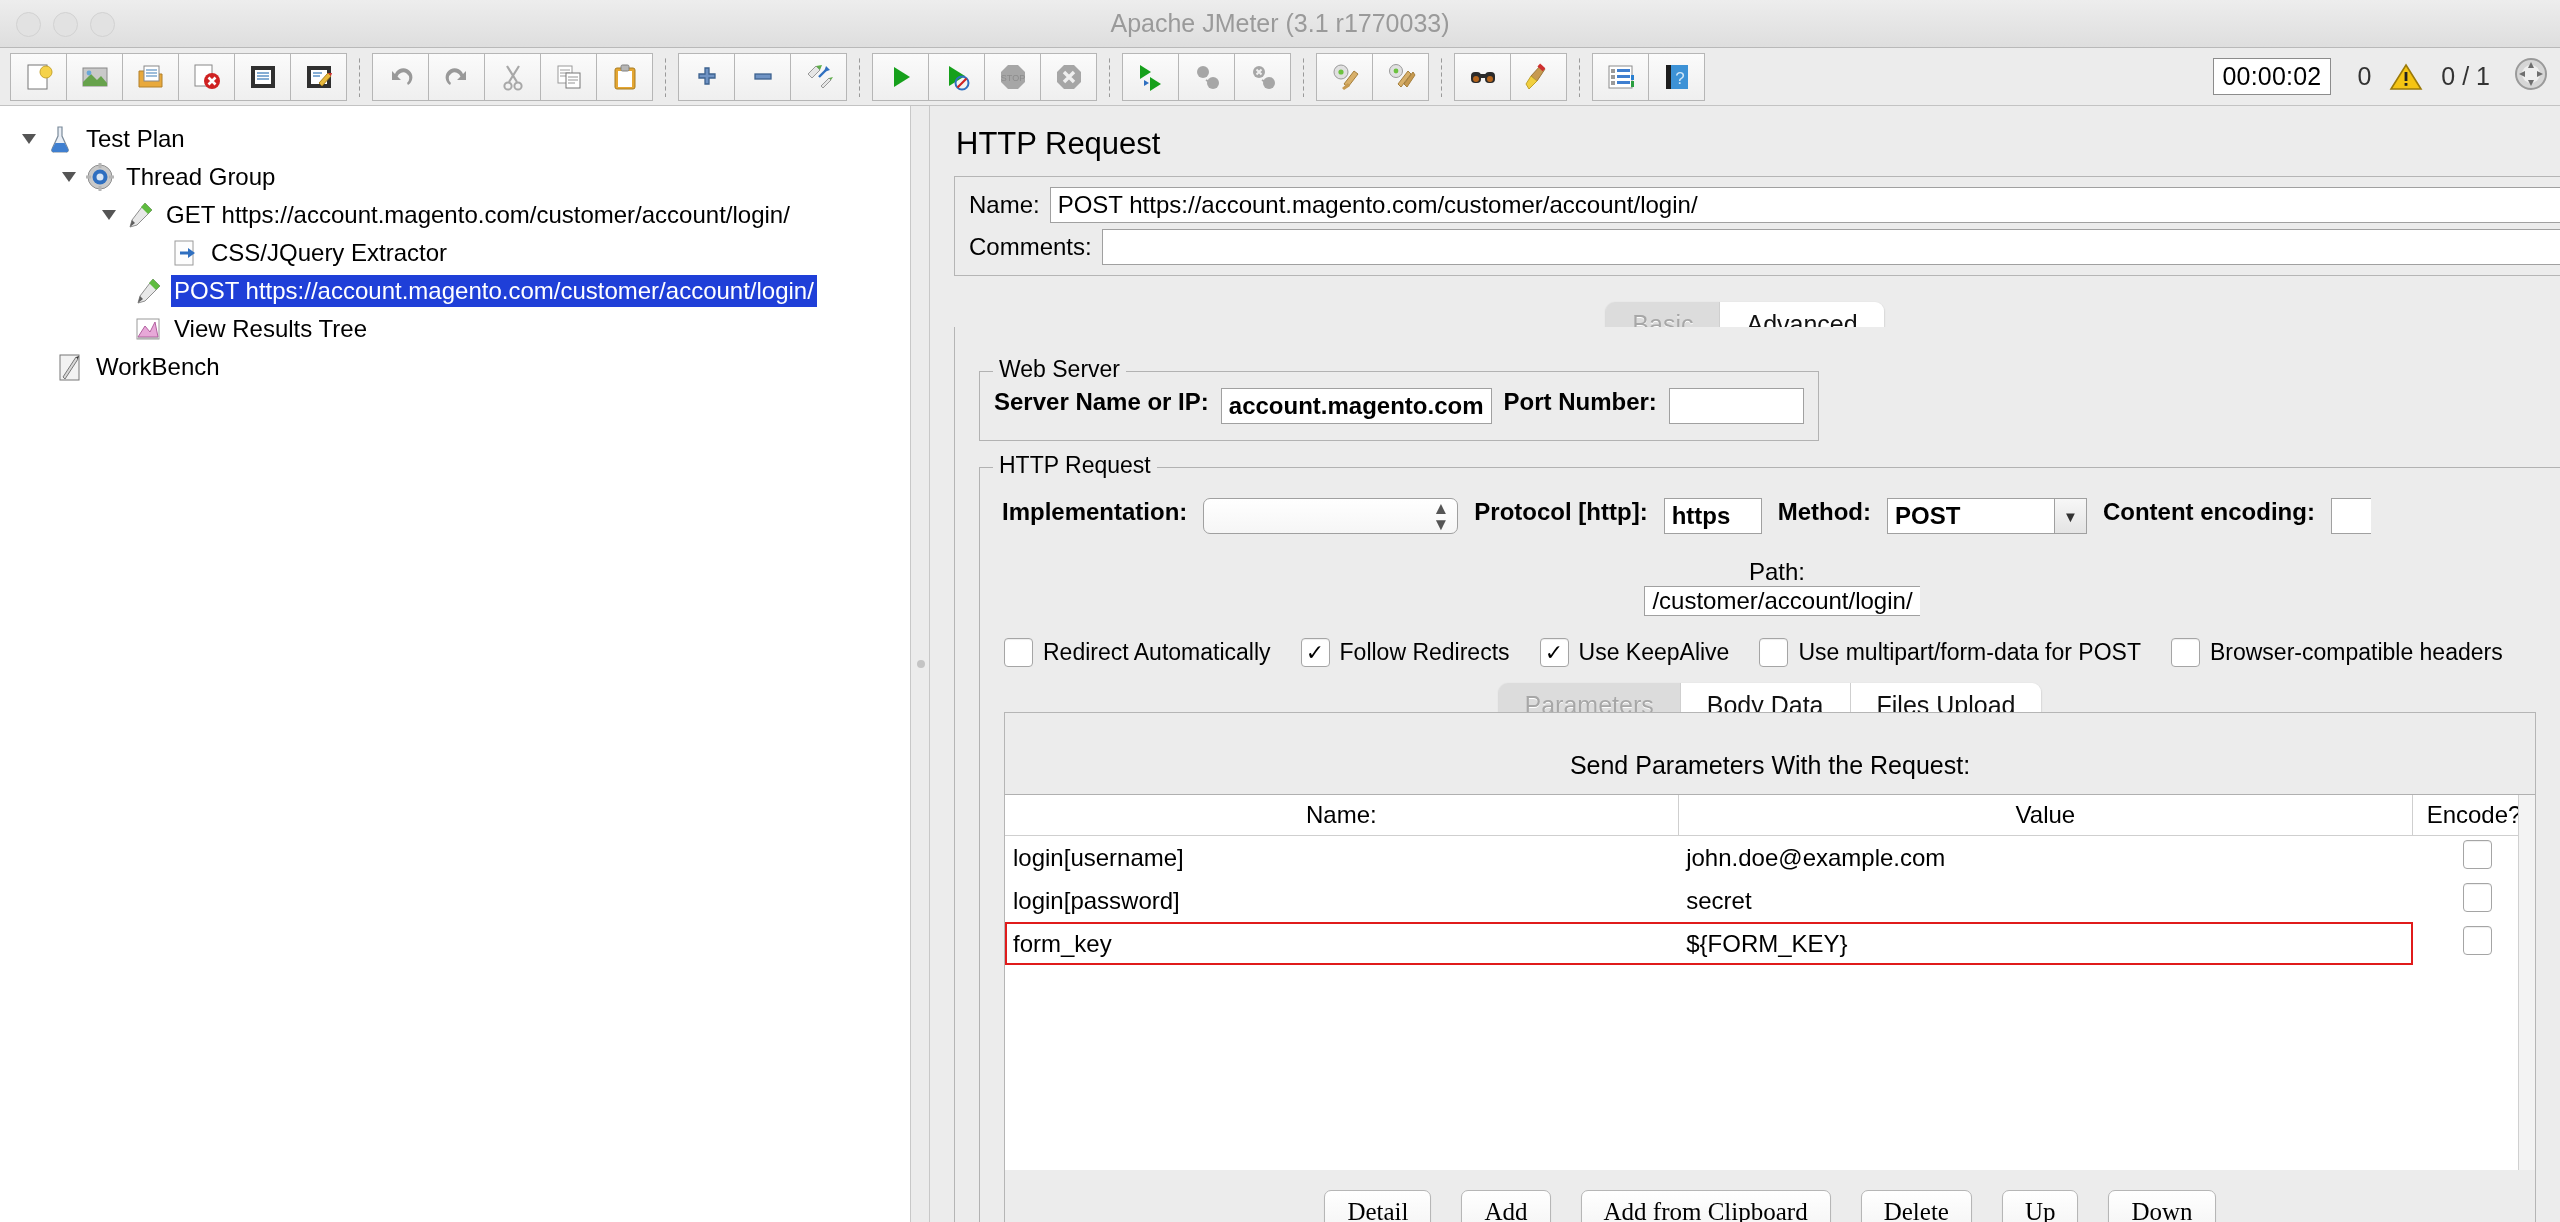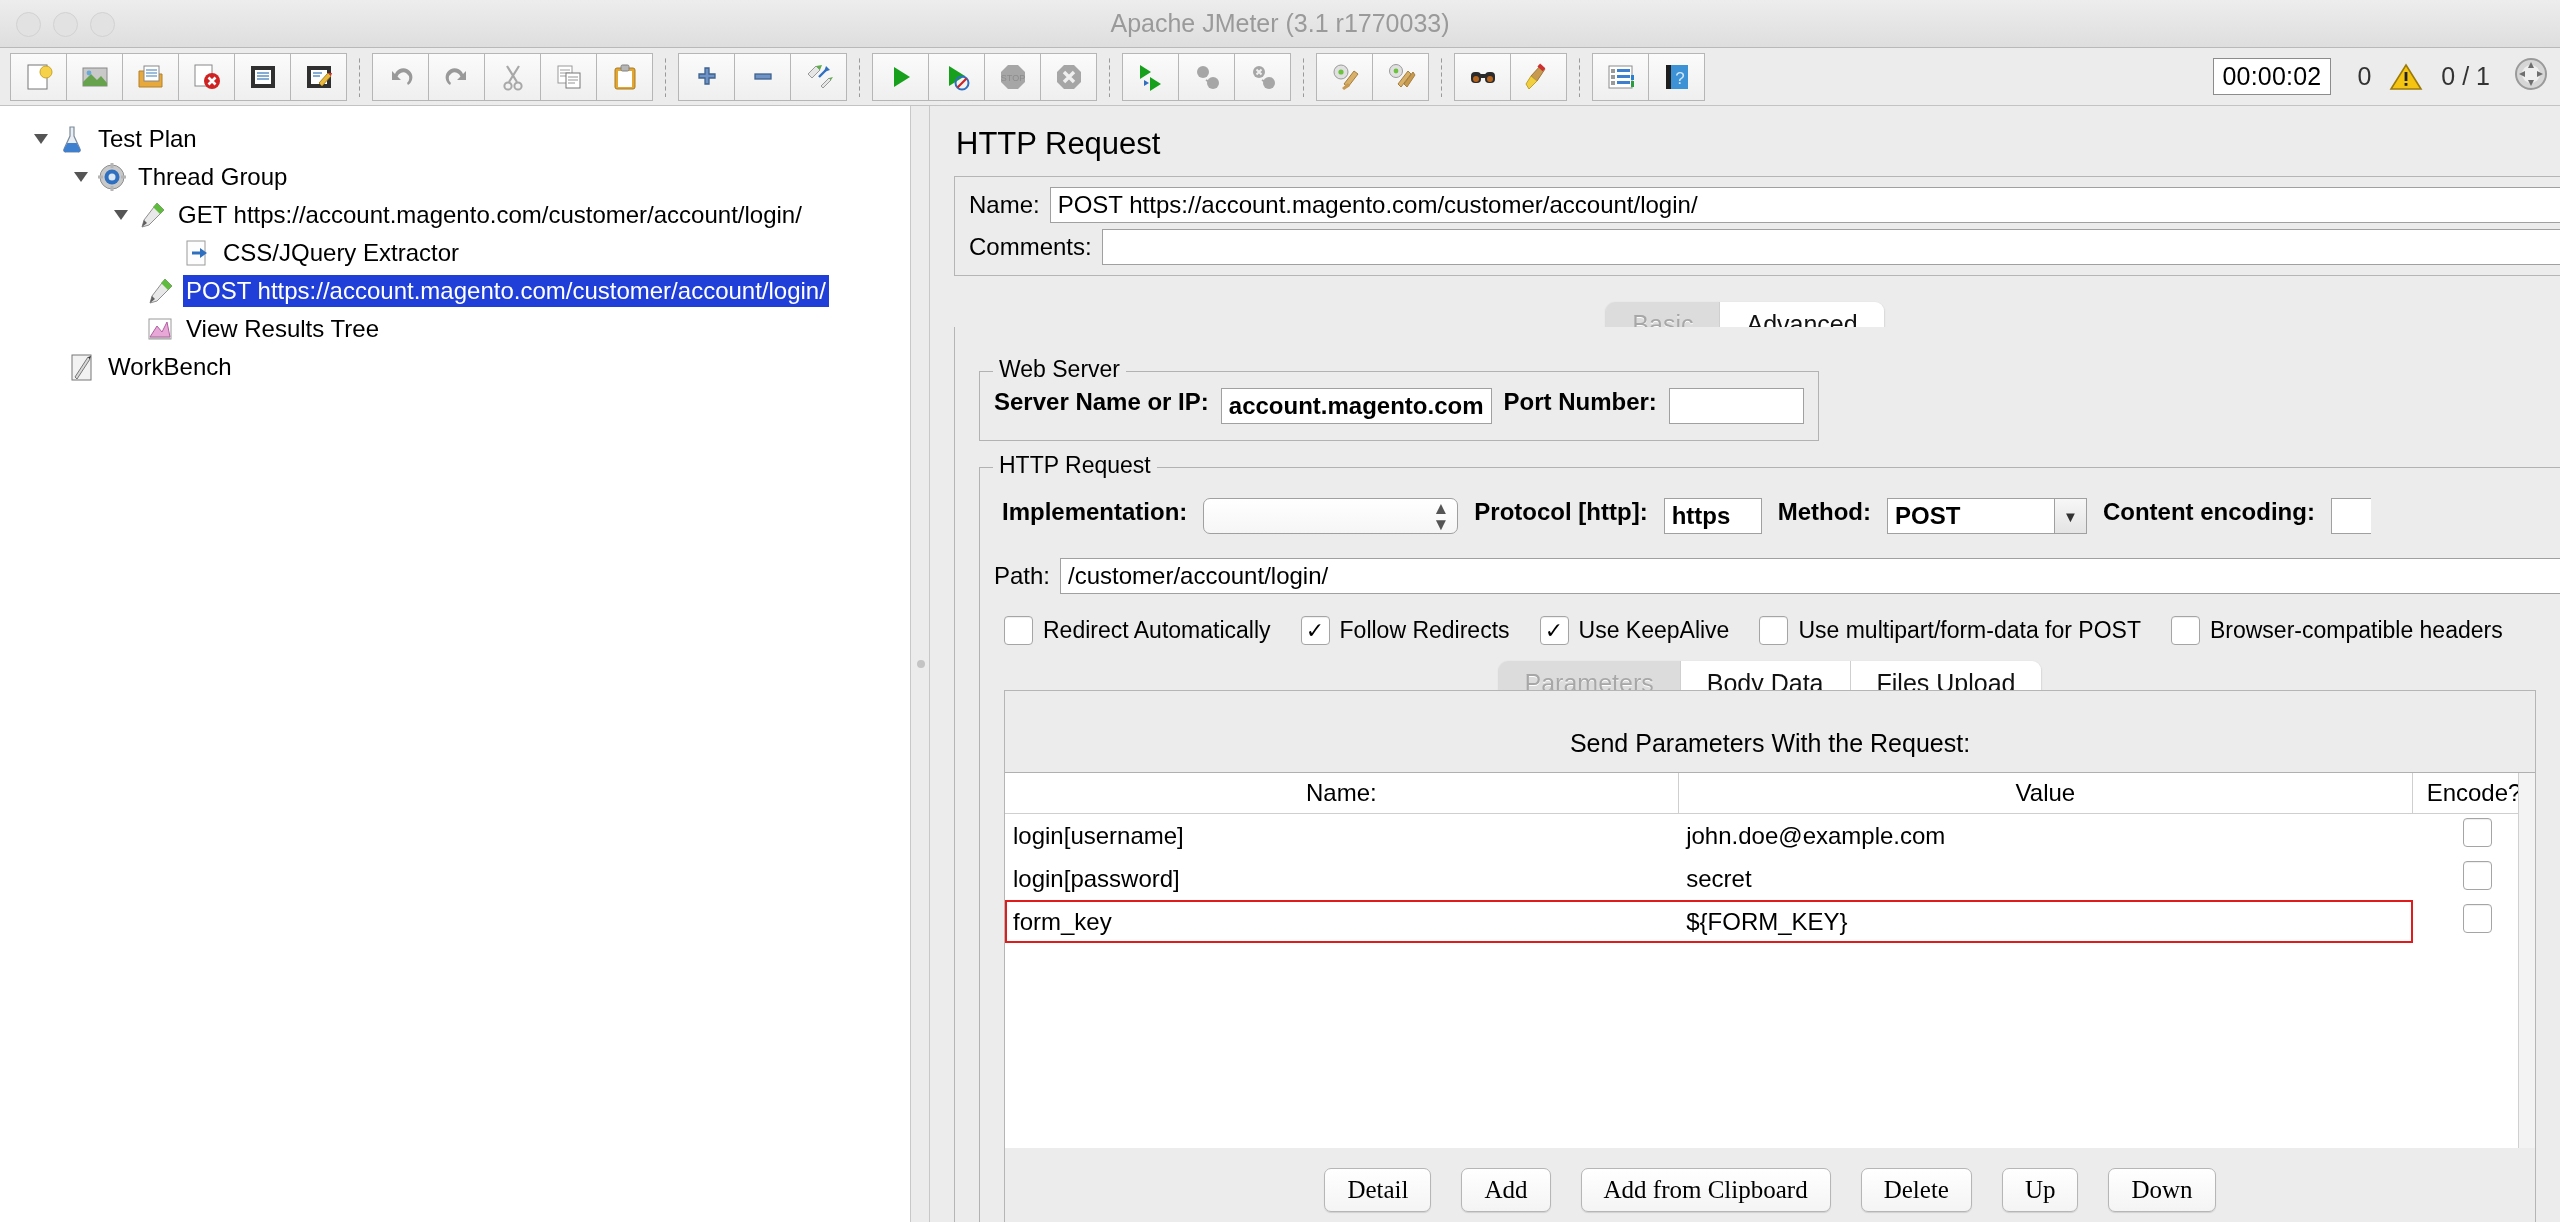--- a/index.html
+++ b/index.html
@@ -58,21 +58,21 @@
   .splitter{
     width:18px;background:#ececec;position:relative;
     border-right:1px solid #c8c8c8;
   }
   .splitter::after{
     content:"";position:absolute;left:6px;top:50%;margin-top:-4px;
     width:8px;height:8px;border-radius:50%;background:#c4c4c4;
   }
   .rightpane{flex:1;background:#ececec;overflow:hidden;position:relative;}
   
-  .tree{padding:14px 0 0 16px;}
+  .tree{padding:14px 0 0 4px;}
   .tnode{display:flex;align-items:center;height:38px;white-space:nowrap;}
   .tw{width:30px;display:flex;align-items:center;justify-content:center;flex:0 0 30px;}
   .arrow{width:0;height:0;border-left:9px solid #555;border-top:6px solid transparent;border-bottom:6px solid transparent;}
   .arrow.open{border-left:7px solid transparent;border-right:7px solid transparent;border-top:10px solid #555;border-bottom:0;}
   .ticon{width:32px;height:32px;flex:0 0 32px;margin-right:7px;display:flex;align-items:center;justify-content:center;}
   .tlabel{font-size:24px;font-family:"Liberation Sans",sans-serif;padding:2px 3px;}
   .tnode.sel .tlabel{background:#1f3fd8;color:#fff;}
   
   .panel-title{
     font-size:31px;padding:20px 0 14px 26px;font-family:"Liberation Sans",sans-serif;
@@ -109,21 +109,21 @@
   }
   .gbox{
     border:1px solid #b2b2b2;position:relative;margin:0;box-sizing:border-box;
   }
   .gtitle{
     position:absolute;top:-16px;left:13px;background:#ececec;
     padding:0 6px;font-size:23px;font-family:"Liberation Sans",sans-serif;
   }
   .fieldrow{display:flex;align-items:flex-start;gap:12px;padding:16px 14px;font-weight:bold;}
   
-  .pathrow{display:flex;align-items:center;margin:0 0 0 0;padding:14px 0 12px 14px;}
+  .pathrow{display:flex;align-items:center;margin:0 0 0 0;padding:14px 0 12px 14px;flex-direction:column;}
   .pathrow .inp{flex:1;margin-left:10px;border-right:none;}
   
   .ckrow{display:flex;align-items:center;gap:30px;padding:10px 0 14px 24px;text-align:center;}
   .ck{display:flex;align-items:center;gap:10px;font-size:23px;font-family:"Liberation Sans",sans-serif;white-space:nowrap;}
   .box{
     width:27px;height:27px;border:1px solid #a5a5a5;background:#fff;border-radius:4px;
     display:flex;align-items:center;justify-content:center;font-size:22px;line-height:1;
     box-shadow:inset 0 1px 1px rgba(0,0,0,.07);flex:0 0 27px;
   }
   

